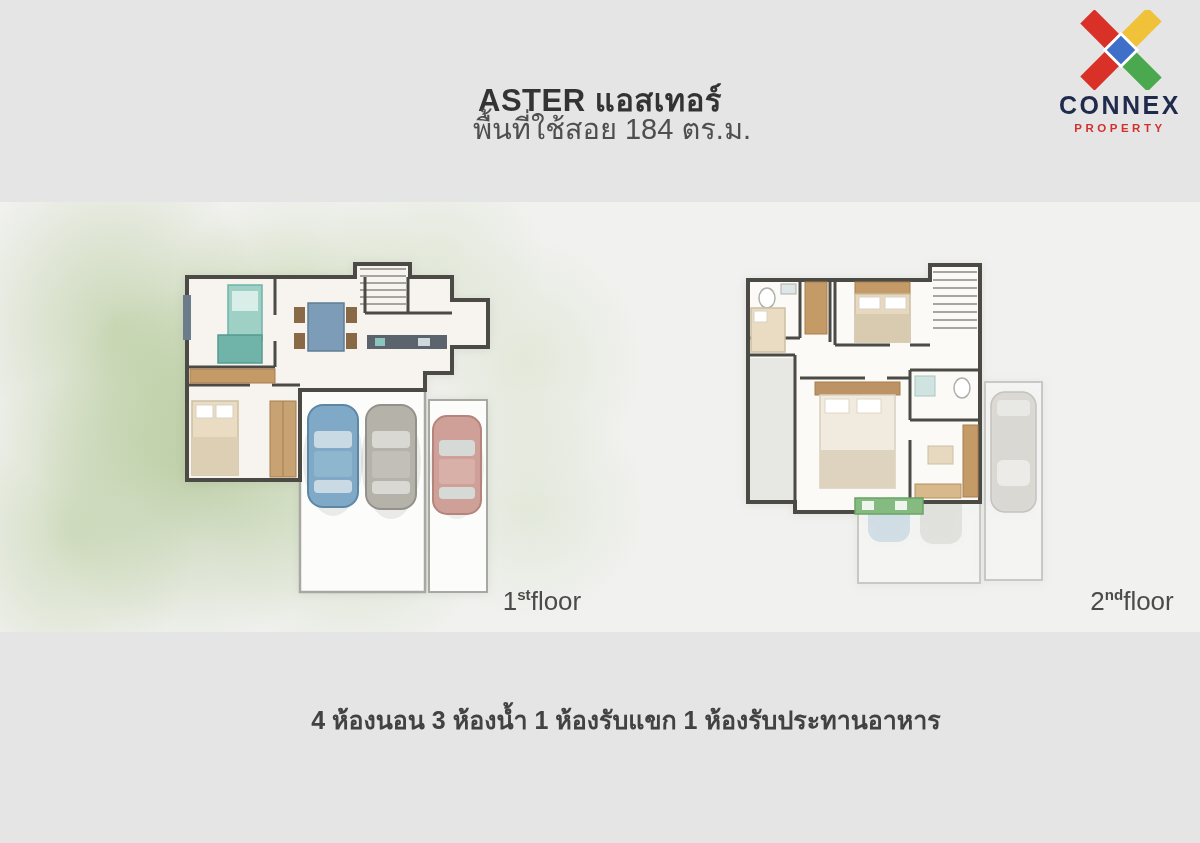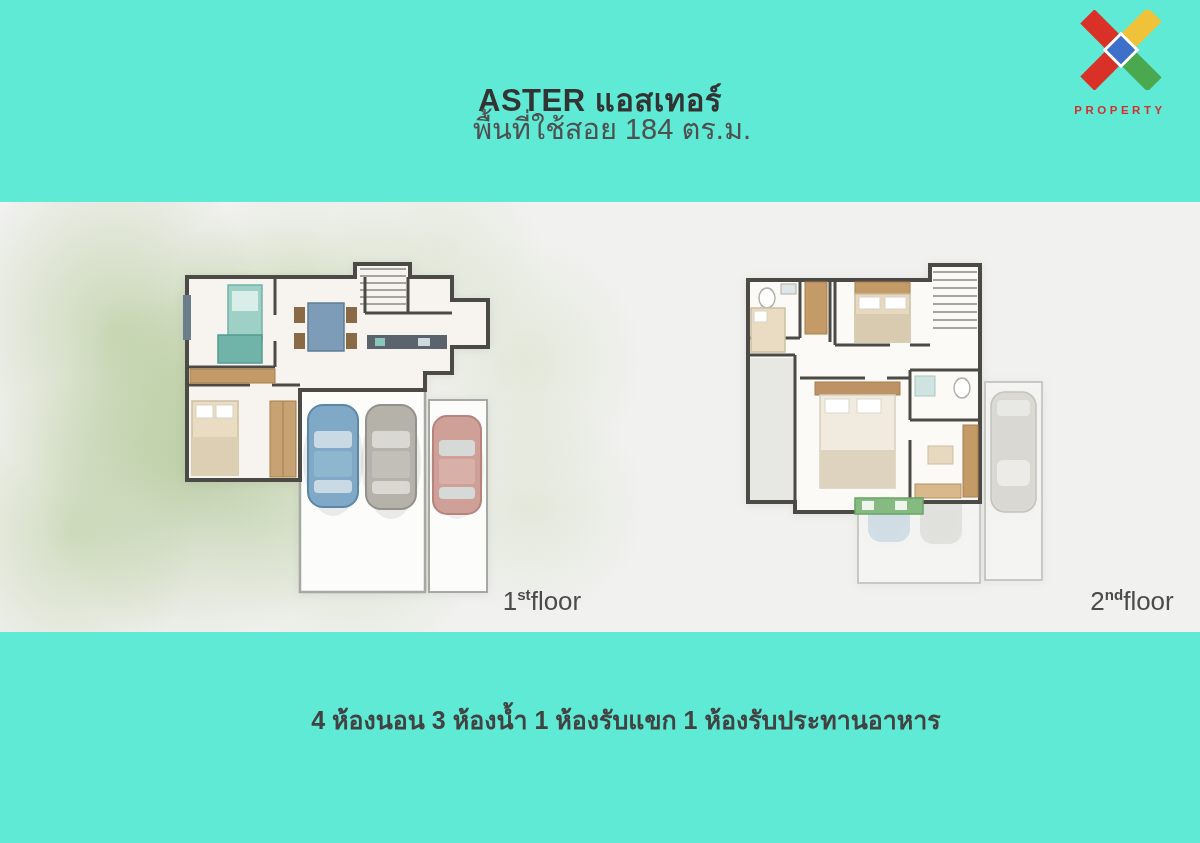--- a/index.html
+++ b/index.html
@@ -1,29 +1,29 @@
 <!DOCTYPE html>
 <html><head>
 <meta charset="utf-8">
 <style>
   html,body{margin:0;padding:0;background:#ffffff;}
-  .page{position:relative;width:1200px;height:843px;background:#5eead4;overflow:hidden;
+  .page{position:relative;width:1200px;height:843px;background:#e5e5e5;overflow:hidden;
         font-family:"Liberation Sans","DejaVu Sans",sans-serif;}
 
   
   .title{position:absolute;top:54px;left:0;width:1200px;text-align:center;
          font-size:31px;font-weight:700;color:#333333;letter-spacing:.5px;}
   .subtitle{position:absolute;top:106px;left:12px;width:1200px;text-align:center;
          font-size:29px;font-weight:400;color:#4f4f4f;}
 
   
   .logo{position:absolute;top:10px;left:1048px;width:144px;text-align:center;}
   .logo svg{display:block;margin:0 auto;}
   .logo-name{font-size:25px;font-weight:800;color:#1f2a4c;letter-spacing:2.5px;margin-top:1px;}
-  .logo-tagline{font-size:11.5px;font-weight:700;color:#d2302c;letter-spacing:3.5px;margin-top:14px;}
+  .logo-tagline{font-size:11.5px;font-weight:700;color:#d2302c;letter-spacing:3.5px;margin-top:2px;}
 
   
   .band{position:absolute;left:0;top:202px;width:1200px;height:430px;background:#f1f1ef;}
   .garden-wash{position:absolute;left:0;top:0;width:640px;height:430px;
     background-image:
       radial-gradient(220px 250px at 115px 125px, rgba(150,182,108,.42), transparent 70%),
       radial-gradient(230px 260px at 195px 265px, rgba(140,175,100,.45), transparent 70%),
       radial-gradient(180px 220px at 70px 330px,  rgba(158,188,118,.38), transparent 70%),
       radial-gradient(190px 160px at 305px 95px,  rgba(170,198,130,.30), transparent 70%),
       radial-gradient(160px 140px at 435px 60px,  rgba(180,205,150,.24), transparent 70%),
@@ -58,20 +58,21 @@
   <div class="subtitle">พื้นที่ใช้สอย 184 ตร.ม.</div>
 
   <div class="logo">
     <svg width="96" height="80" viewBox="0 0 100 82">
       <line x1="53" y1="37" x2="86" y2="4" stroke-width="21" stroke="#f0c23a"></line>
       <line x1="54" y1="45" x2="86" y2="77" stroke-width="21" stroke="#4aa94e"></line>
       <line x1="16" y1="6" x2="50" y2="40" stroke-width="21" stroke="#d93128"></line>
       <line x1="50" y1="42" x2="16" y2="76" stroke-width="21" stroke="#d93128"></line>
       <rect x="39" y="29" width="24" height="24" transform="rotate(45 51 41)" stroke="#ffffff" stroke-width="3" fill="#3e6fc9"></rect>
     </svg>
+    <div class="logo-name">CONNEX</div>
     <div class="logo-tagline">PROPERTY</div>
   </div>
 
   <div class="band">
     <div class="garden-wash"></div>
   </div>
 
   <svg id="plan1" class="plan-svg" width="330" height="345" viewBox="0 0 330 345">
 
     <g>

